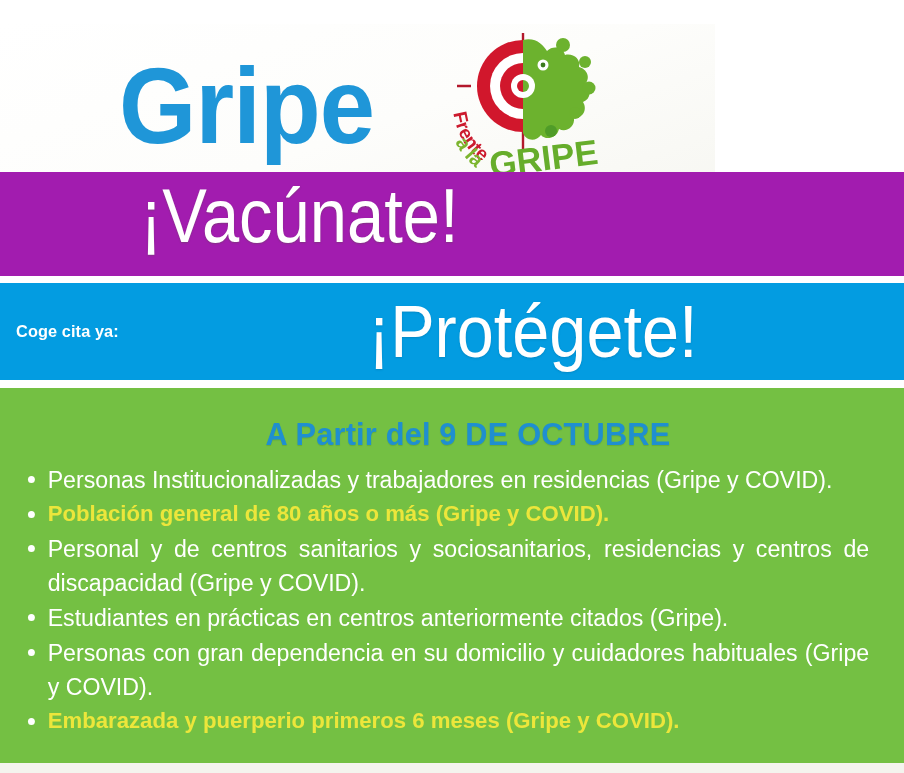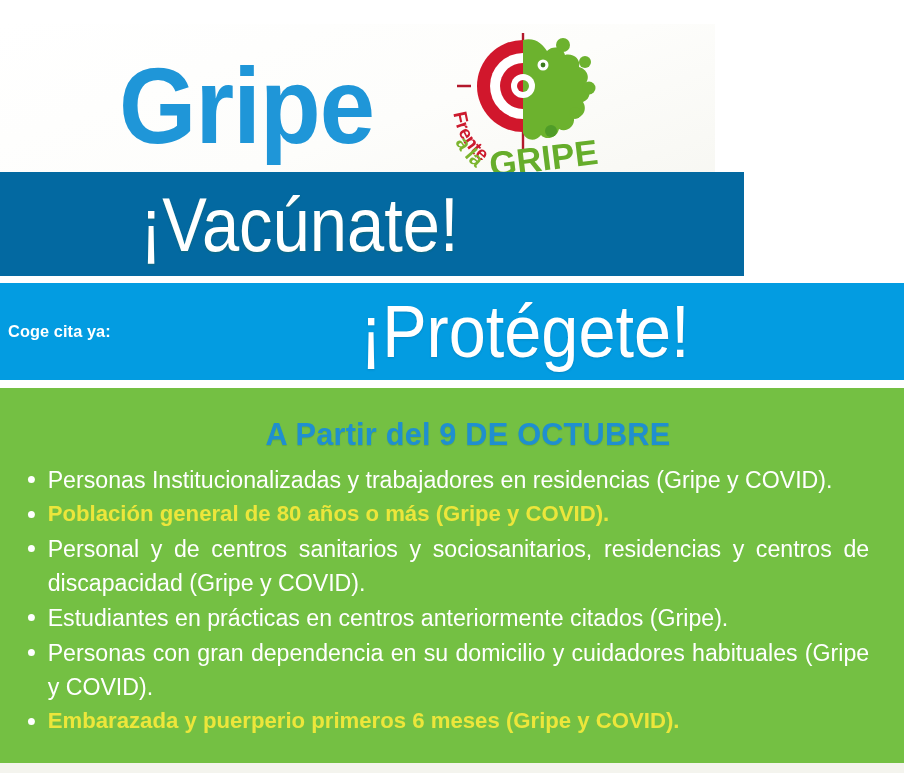--- a/index.html
+++ b/index.html
@@ -56,25 +56,25 @@
     height: 150px;
     flex: 0 0 auto;
   }
   .logo svg { display: block; }
 
   
   .band-green-top {
     position: absolute;
     left: 0;
     top: 172px;
-    width: 744px;
+    width: 904px;
     height: 104px;
-    background: #0369a1;
+    background: #a21caf;
     display: flex;
-    align-items: center;
+    align-items: flex-start;
   }
   .vacunate {
     font-family: "Liberation Sans Narrow", "Liberation Sans", sans-serif;
     font-size: 76px;
     font-weight: 400;
     color: #ffffff;
     margin-left: 140px;
     transform: scaleX(0.88);
     transform-origin: left center;
     white-space: nowrap;
@@ -87,21 +87,21 @@
     left: 0;
     top: 283px;
     width: 904px;
     height: 97px;
     background: #039ce1;
     display: flex;
     align-items: center;
   }
   .cita-block {
     color: #ffffff;
-    margin-left: 8px;
+    margin-left: 16px;
     width: 330px;
     flex: 0 0 auto;
   }
   .cita-title {
     font-size: 17px;
     font-weight: 700;
     letter-spacing: 0.1px;
     transform: scaleX(0.96);
     transform-origin: left center;
     white-space: nowrap;

